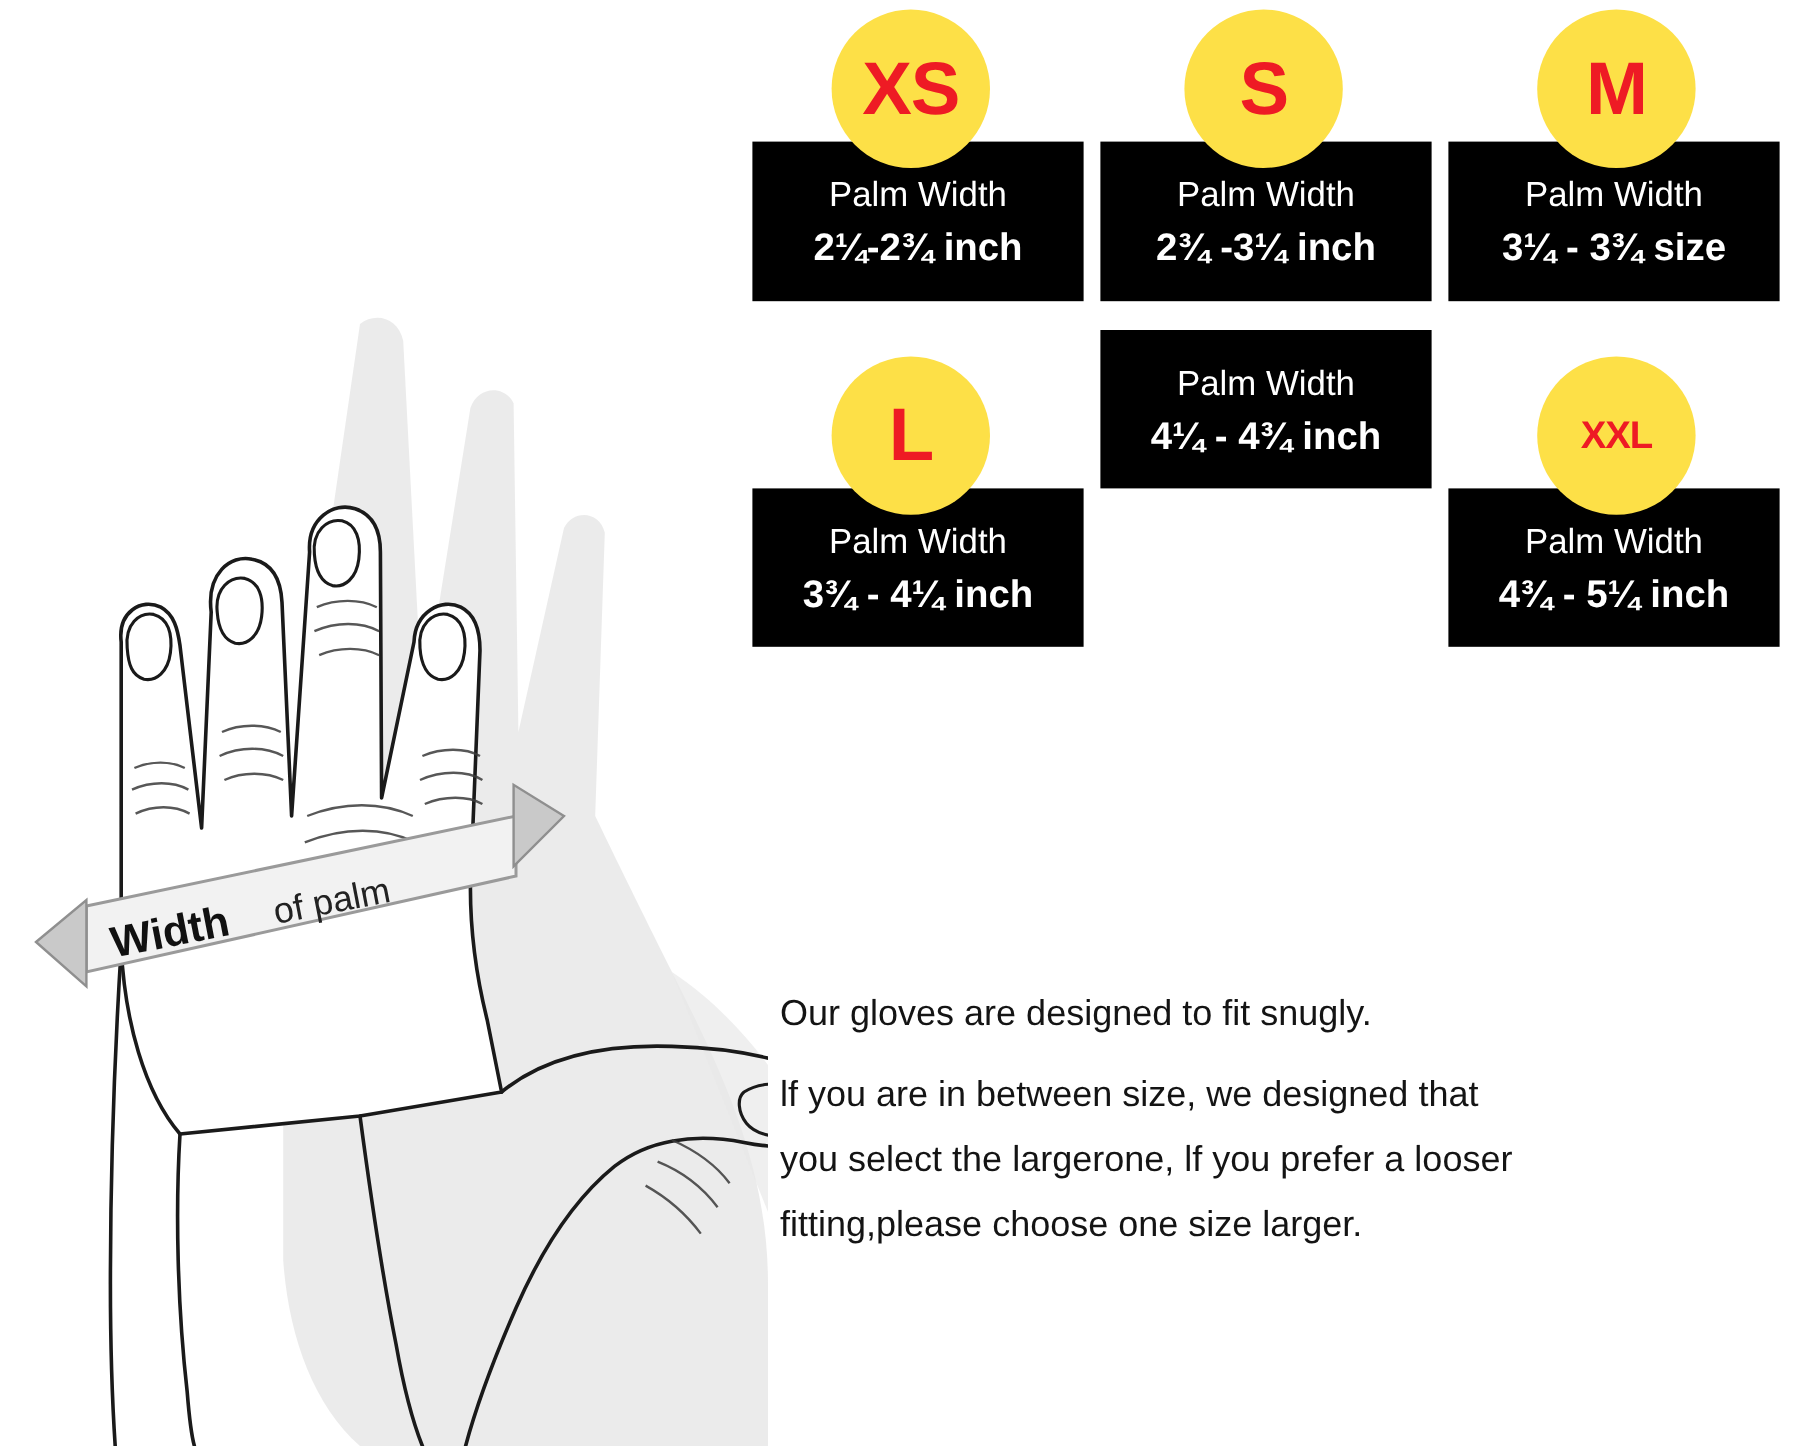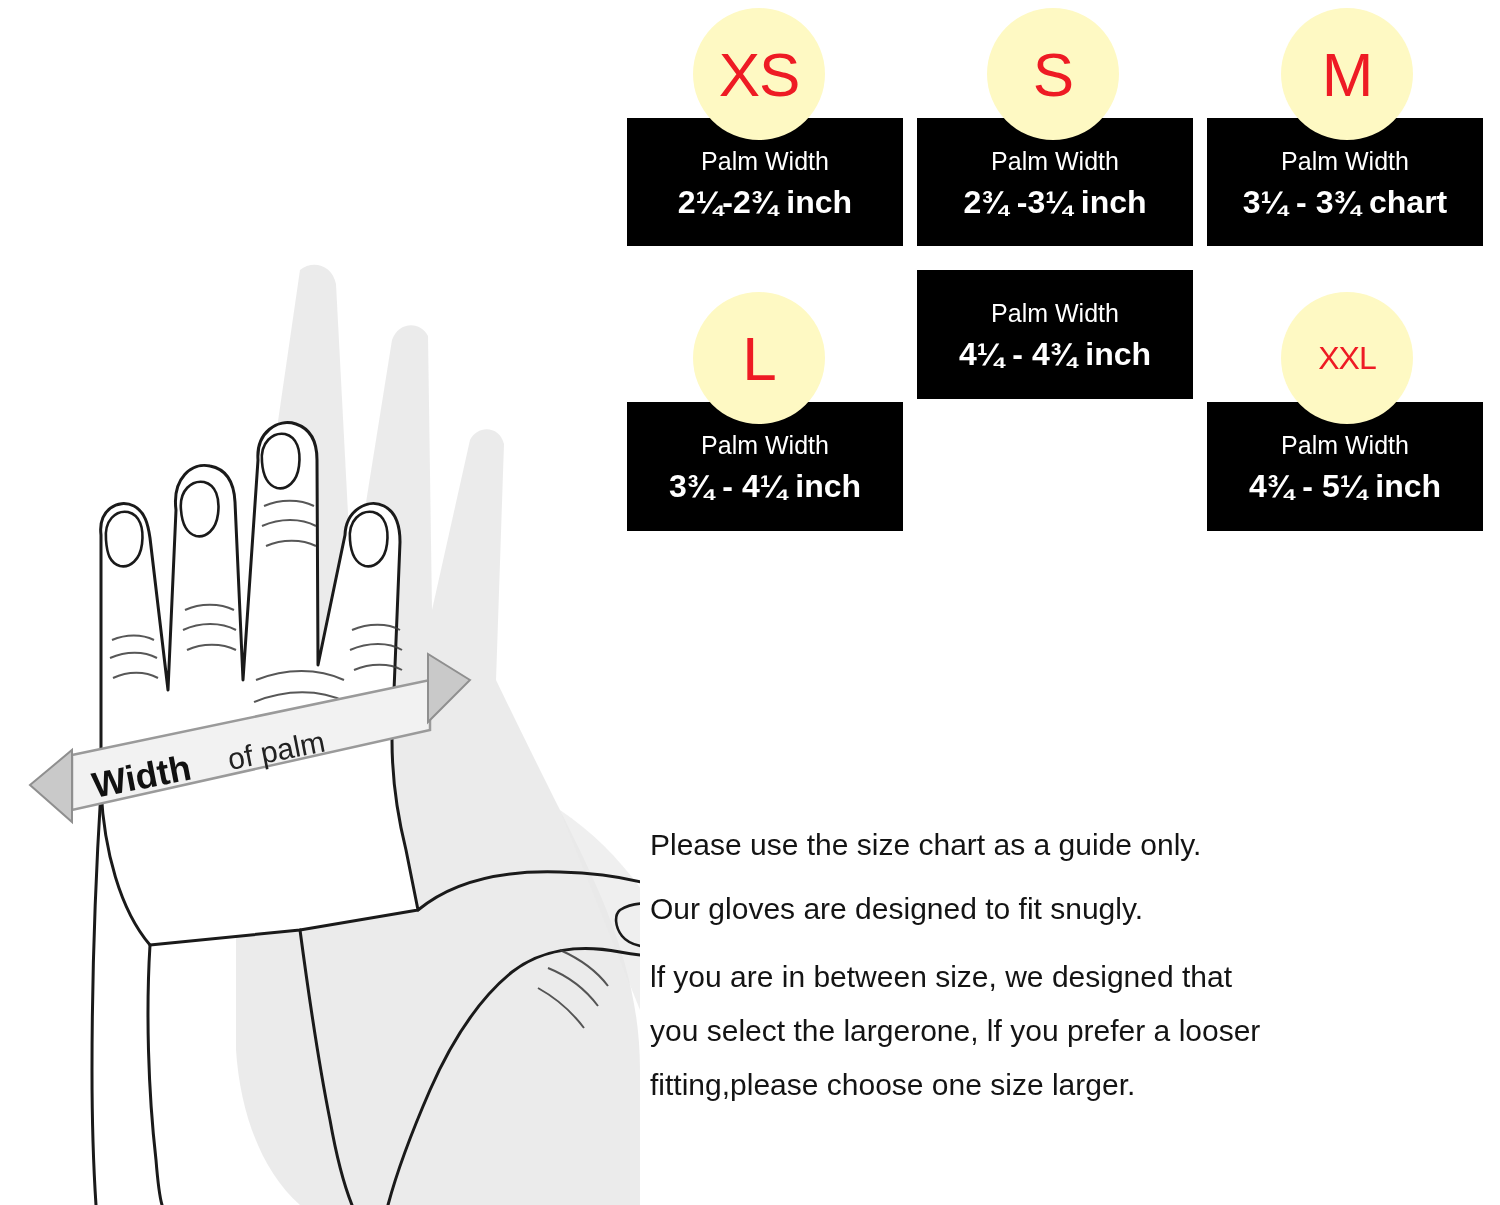--- a/index.html
+++ b/index.html
@@ -42,26 +42,26 @@
   .size-cell {
     position: relative;
     display: flex;
     flex-direction: column;
     align-items: center;
   }
   .size-badge {
     width: 132px;
     height: 132px;
     border-radius: 50%;
-    background: #fef9c3;
+    background: #fde047;
     color: #ee1b24;
     display: flex;
     align-items: center;
     justify-content: center;
-    font-weight: normal;
+    font-weight: bold;
     letter-spacing: -1px;
     z-index: 2;
     position: relative;
   }
   .badge-xs { font-size: 62px; }
   .badge-s  { font-size: 62px; }
   .badge-m  { font-size: 62px; }
   .badge-l  { font-size: 62px; }
   .badge-xl { font-size: 58px; }
   .badge-xxl{ font-size: 32px; }
@@ -70,21 +70,21 @@
     margin-top: -22px;
     width: 276px;
     background: #000000;
     color: #ffffff;
     padding: 30px 4px 26px 4px;
     box-sizing: border-box;
     text-align: center;
     z-index: 1;
   }
   .size-box .lbl {
-    font-size: 25px;
+    font-size: 29px;
     font-weight: 400;
     margin-bottom: 8px;
     line-height: 1.1;
   }
   .size-box .val {
     font-size: 32px;
     font-weight: bold;
     line-height: 1.15;
     white-space: nowrap;
   }
@@ -239,21 +239,21 @@
     <div class="size-box">
       <div class="lbl">Palm Width</div>
       <div class="val">2¾ -3¼ inch</div>
     </div>
   </div>
 
   <div class="size-cell cell-m">
     <div class="size-badge badge-m">M</div>
     <div class="size-box">
       <div class="lbl">Palm Width</div>
-      <div class="val">3¼ - 3¾ chart</div>
+      <div class="val">3¼ - 3¾ size</div>
     </div>
   </div>
 
   <div class="size-cell cell-l">
     <div class="size-badge badge-l">L</div>
     <div class="size-box">
       <div class="lbl">Palm Width</div>
       <div class="val">3¾ - 4¼ inch</div>
     </div>
   </div>
@@ -269,18 +269,17 @@
     <div class="size-badge badge-xxl">XXL</div>
     <div class="size-box">
       <div class="lbl">Palm Width</div>
       <div class="val">4¾ - 5¼ inch</div>
     </div>
   </div>
 
 </div>
 
 <div id="notes">
-  <p class="note-line">Please use the size chart as a guide only.</p>
   <p class="note-line tight">Our gloves are designed to fit snugly.</p>
   <p class="block-line">lf you are in between size, we designed that</p>
   <p class="block-line">you select the largerone, lf you prefer a looser</p>
   <p class="block-line">fitting,please choose one size larger.</p>
 </div>
 
 </body></html>

